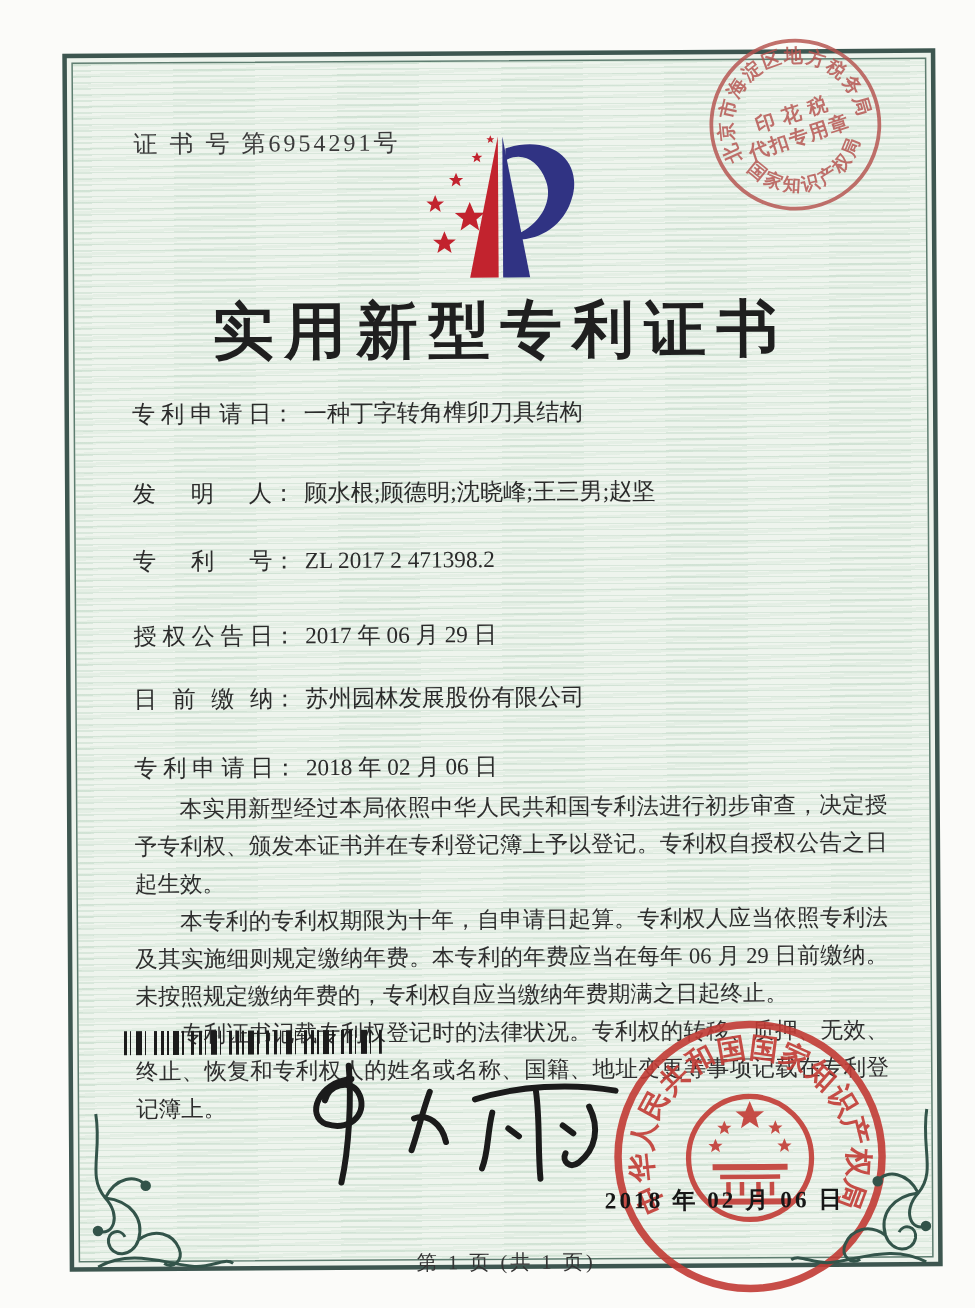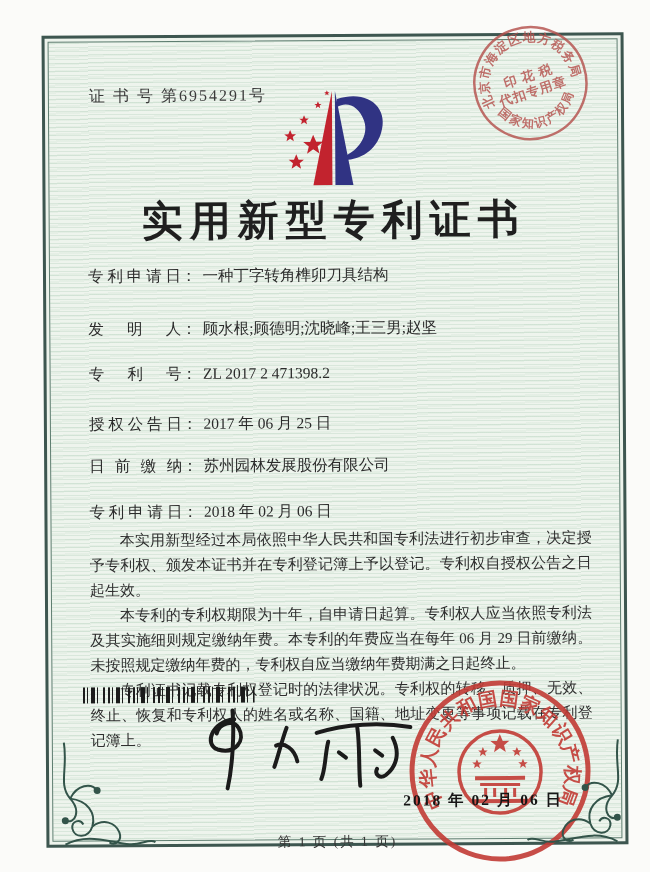--- a/index.html
+++ b/index.html
@@ -69,21 +69,21 @@
         <div class="frow" style="top:0;">
           <span class="flabel">专利申请日</span><span class="fcolon">：</span><span>一种丁字转角榫卯刀具结构</span>
         </div>
         <div class="frow" style="top:53px;">
           <span class="flabel">发明人</span><span class="fcolon">：</span><span>顾水根;顾德明;沈晓峰;王三男;赵坚</span>
         </div>
         <div class="frow" style="top:98px;">
           <span class="flabel">专利号</span><span class="fcolon">：</span><span>ZL 2017 2 471398.2</span>
         </div>
         <div class="frow" style="top:148px;">
-          <span class="flabel">授权公告日</span><span class="fcolon">：</span><span>2017 年 06 月 25 日</span>
+          <span class="flabel">授权公告日</span><span class="fcolon">：</span><span>2017 年 06 月 29 日</span>
         </div>
         <div class="frow" style="top:190px;">
           <span class="flabel">日前缴纳</span><span class="fcolon">：</span><span>苏州园林发展股份有限公司</span>
         </div>
         <div class="frow" style="top:236px;">
           <span class="flabel">专利申请日</span><span class="fcolon">：</span><span>2018 年 02 月 06 日</span>
         </div>
       </div>
 
       <div class="abs body-text">

